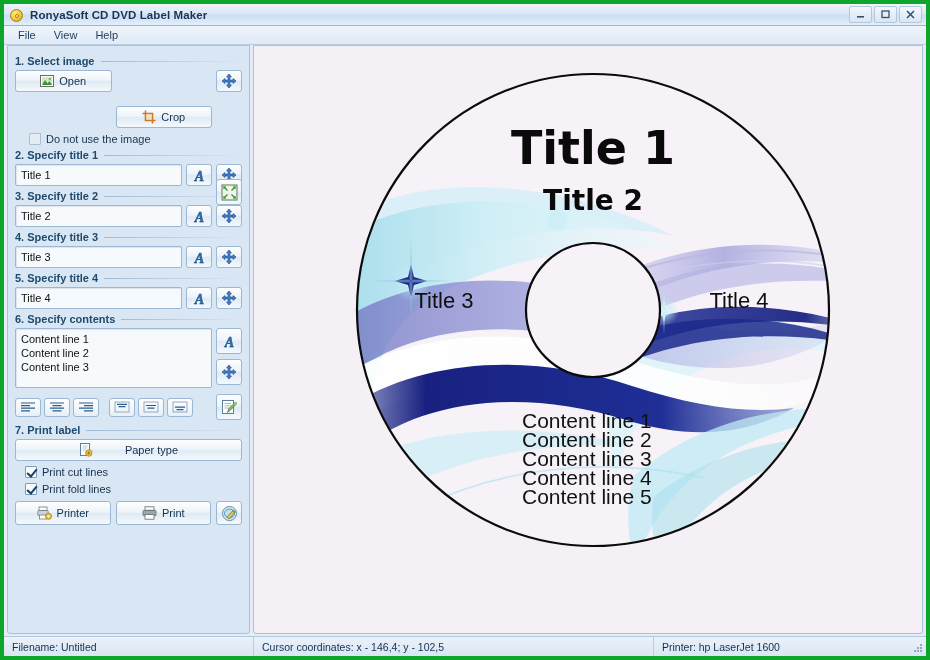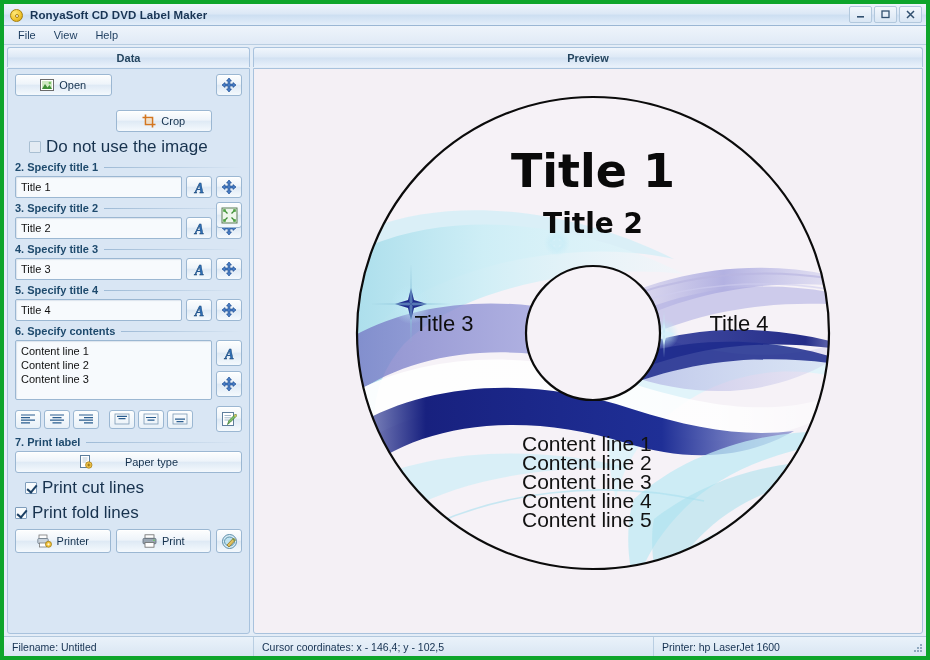--- a/index.html
+++ b/index.html
@@ -190,21 +190,21 @@
     box-shadow: inset 1px 1px 1px rgba(140,165,190,.25);
     overflow: hidden;
     white-space: nowrap;
   }
 
   .checkrow {
     display: flex;
     align-items: center;
     gap: 5px;
     margin: 5px 0 2px 14px;
-    font-size: 17px;
+    font-size: 11px;
     color: #17324e;
   }
   .checkbox {
     width: 12px; height: 12px;
     background: #f8fbfd;
     border: 1px solid #7f9dbb;
     border-radius: 1px;
     flex: 0 0 12px;
     position: relative;
   }
@@ -328,29 +328,29 @@
       </span>
     </span>
   </div>
 
   <div id="menubar">
     <span class="menu-item">File</span>
     <span class="menu-item">View</span>
     <span class="menu-item">Help</span>
   </div>
 
-  <div id="panel-headers">
-    <div class="panel-header" id="panel-header-data">Data</div>
-    <div class="panel-header" id="panel-header-preview">Preview</div>
-  </div>
 
   <div id="body">
 
     <div id="data-panel">
 
+      <div class="section-title">
+        <span>1. Select image</span>
+        <span class="rule"></span>
+      </div>
       <div class="row">
         <div class="btn btn-open">
           <svg class="icon" width="14" height="14" viewBox="0 0 14 14">
             <rect x="0.5" y="1.5" width="13" height="11" fill="#ffffff" stroke="#6b6b6b"></rect>
             <rect x="2" y="3" width="10" height="8" fill="#cfe9c2"></rect>
             <path d="M2 11 L5 6 L7.5 9.5 L9.5 7 L12 11 Z" fill="#3f8f37"></path>
             <circle cx="9.8" cy="5" r="1.2" fill="#6fbf5e"></circle>
           </svg>
           <span>Open</span>
         </div>
@@ -554,21 +554,21 @@
             </g>
           <circle cx="9.8" cy="10" r="3.2" fill="#f0c44a" stroke="#a8801a" stroke-width=".8"></circle>
           <path d="M8.3 10 H11.3 M9.8 8.5 V11.5" stroke="#8a6a12" stroke-width=".9"></path>
         </svg>
         <span>Paper type</span>
       </div>
       <div class="checkrow" style="margin-left:10px">
         <span class="checkbox checked"></span>
         <span>Print cut lines</span>
       </div>
-      <div class="checkrow" style="margin-left:0">
+      <div class="checkrow" style="margin-left:10px">
         <span class="checkbox checked"></span>
         <span>Print fold lines</span>
       </div>
       <div class="print-row">
         <div class="btn btn-printer">
           <svg class="icon" width="15" height="14" viewBox="0 0 15 14">
             <rect x="2" y="1" width="8" height="3.5" fill="#fdfdfd" stroke="#7a7a7a" stroke-width=".8"></rect>
             <rect x="0.8" y="4.5" width="10.4" height="5" rx="1" fill="#c9d3dc" stroke="#6d7c8a" stroke-width=".8"></rect>
             <rect x="2.5" y="9" width="7" height="4" fill="#ffffff" stroke="#7a7a7a" stroke-width=".8"></rect>
             <circle cx="11.5" cy="10.3" r="3" fill="#f2c23e" stroke="#9c7a12" stroke-width=".8"></circle>

